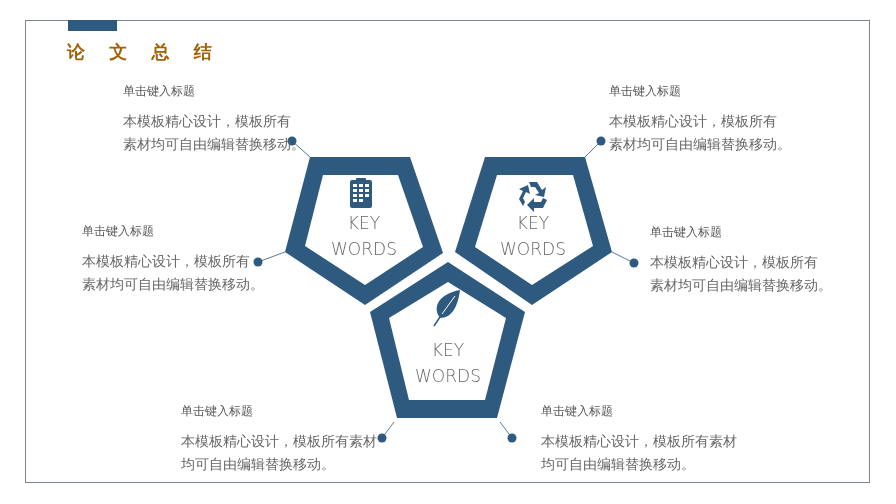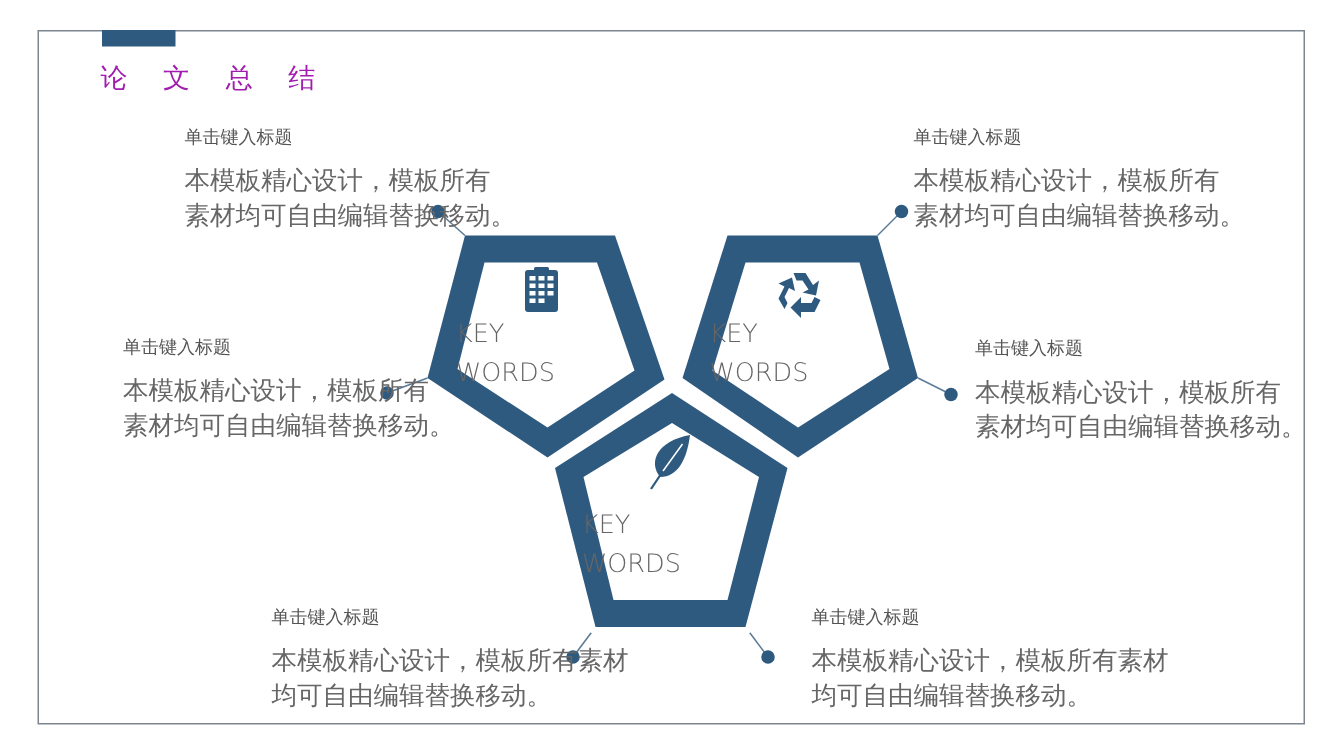--- a/index.html
+++ b/index.html
@@ -2,26 +2,26 @@
 <html><head>
 <meta charset="utf-8">
 <style>
   html, body { margin: 0; padding: 0; background: #ffffff; }
   body { width: 896px; height: 504px; position: relative; overflow: hidden;
          font-family: "DejaVu Sans", "Liberation Sans", sans-serif; color: #555; }
   .frame { position: absolute; left: 25px; top: 20px; width: 845px; height: 463px;
            border: 1px solid #7d868e; box-sizing: border-box; }
   .accent { position: absolute; left: 68px; top: 20px; width: 49px; height: 11px; background: #2f5a80; }
   .page-title { position: absolute; left: 67px; top: 40px; font-size: 18px; letter-spacing: 9px;
-                color: #a21caf; font-weight: normal; }
+                color: #a16207; font-weight: bold; }
   svg.art { position: absolute; left: 0; top: 0; }
   .block { position: absolute; }
   .block .h { font-size: 12px; color: #555; line-height: 22px; margin-bottom: 8px; white-space: nowrap; }
-  .block .d { font-size: 17px; color: #666; line-height: 23px; white-space: nowrap; }
-  .kw { position: absolute; width: 120px; font-family: "DejaVu Sans", sans-serif;
+  .block .d { font-size: 14px; color: #666; line-height: 23px; white-space: nowrap; }
+  .kw { position: absolute; width: 120px; text-align: center; font-family: "DejaVu Sans", sans-serif;
         font-size: 17px; color: #666; line-height: 26px; font-weight: 300; }
 </style>
 </head>
 <body>
 
 <div class="frame"></div>
 <div class="accent"></div>
 <div class="page-title">论 文 总 结</div>
 
 <svg class="art" width="896" height="504" viewBox="0 0 896 504">

